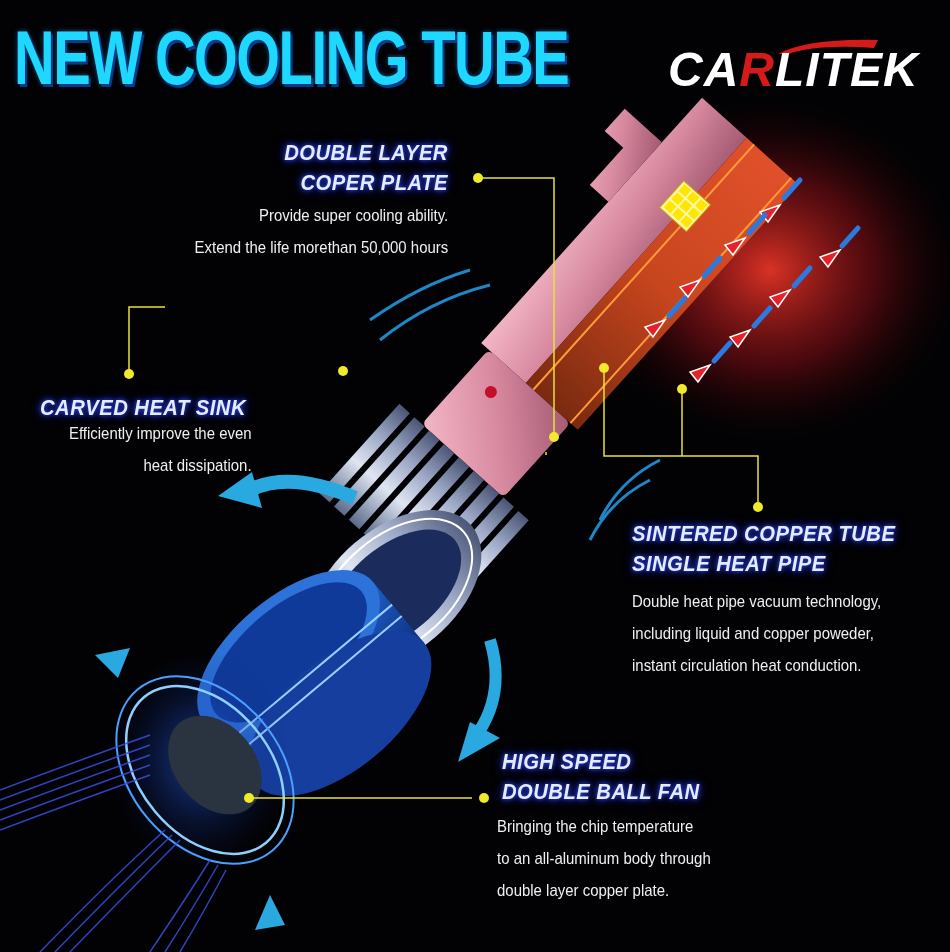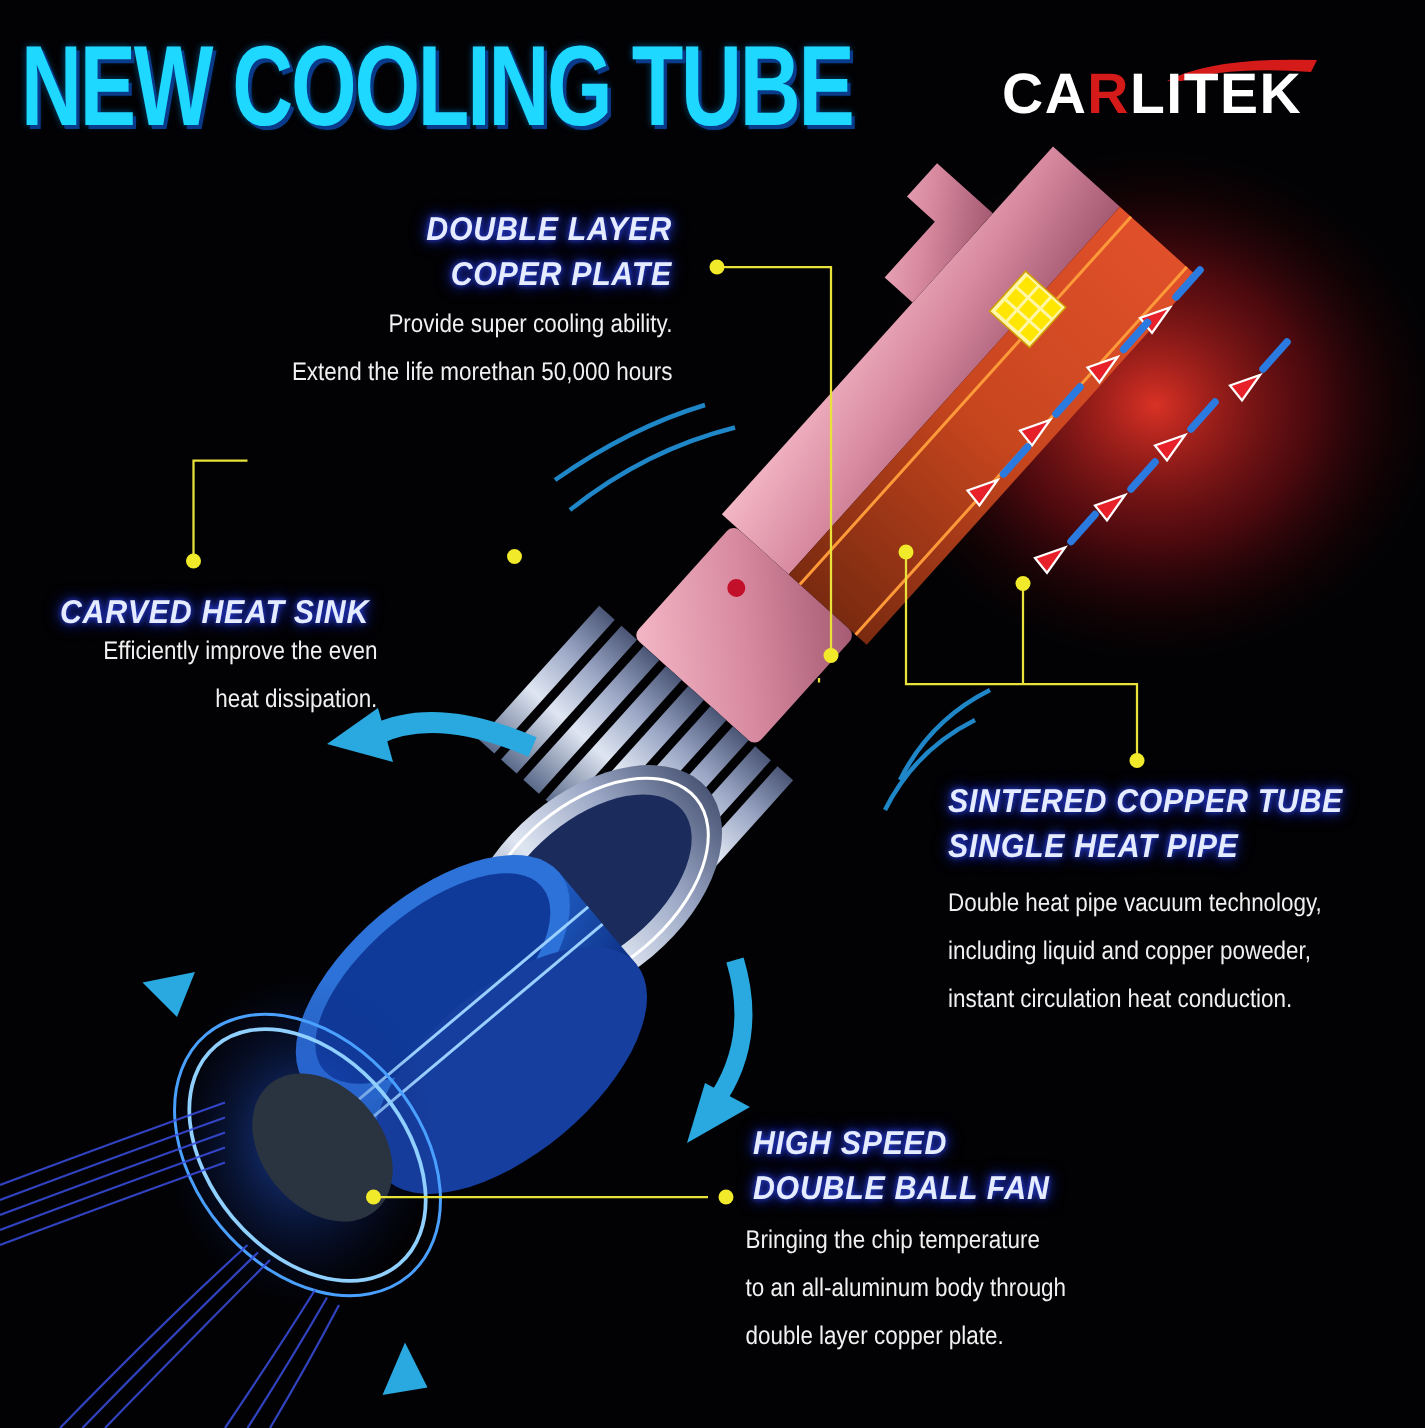--- a/index.html
+++ b/index.html
@@ -10,22 +10,22 @@
     position: absolute; left: 14px; top: 18px;
     font-family: "Liberation Sans", sans-serif; font-weight: 900;
     font-size: 76px; line-height: 80px; letter-spacing: -2px;
     color: #1ed8ff;
     transform: scaleX(0.74); transform-origin: left top;
     text-shadow: 3px 3px 0 #0a3a8a, 0 0 6px rgba(0,160,255,0.5);
     white-space: nowrap;
   }
   .logo { position: absolute; left: 668px; top: 38px; height: 50px; width: 210px; }
   .logo-text {
-    position: absolute; left: 0; top: 4px; font-weight: 900; font-size: 38px; letter-spacing: 1px;
-    font-family: "Liberation Sans", sans-serif; color: #fff; white-space: nowrap;
+    position: absolute; left: 0; top: 4px; font-weight: 900; font-size: 48px; letter-spacing: 1px;
+    font-family: "Liberation Sans", sans-serif; font-style: italic; color: #fff; white-space: nowrap;
   }
   .logo-text .r { color: #d51a1a; }
   .logo-swoosh { position: absolute; left: 110px; top: 0; width: 100px; height: 16px; }
 
   .heading {
     position: absolute; font-weight: 700; font-style: italic; font-size: 22px; line-height: 30px;
     color: #e6ecff; letter-spacing: 0.5px; white-space: nowrap;
     text-shadow: 0 0 4px #2a3fd0, 0 0 8px #2232b8, 0 0 12px #1a28a0;
     transform: scaleX(0.92); transform-origin: left top;
   }

